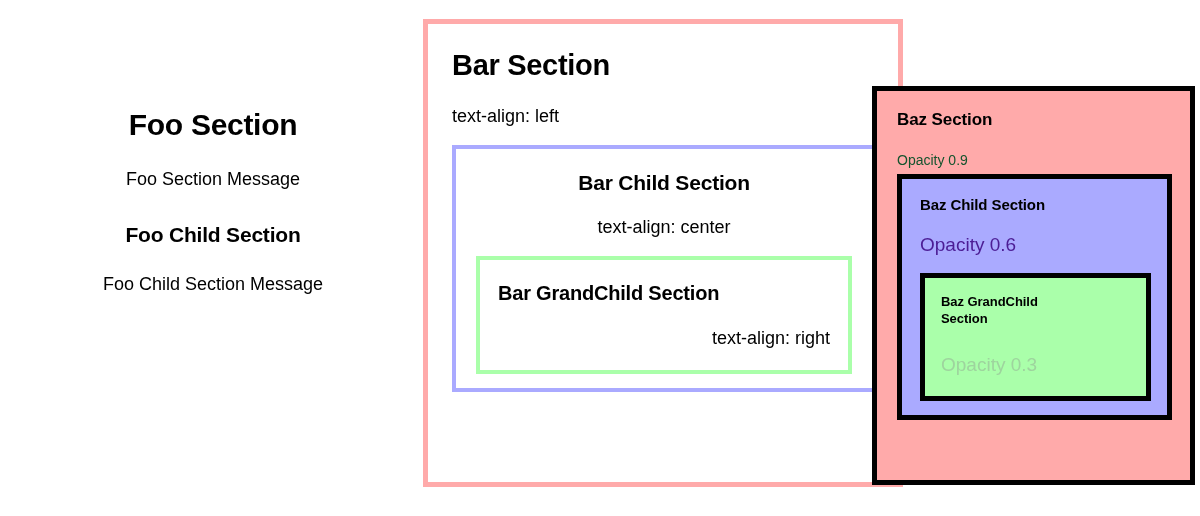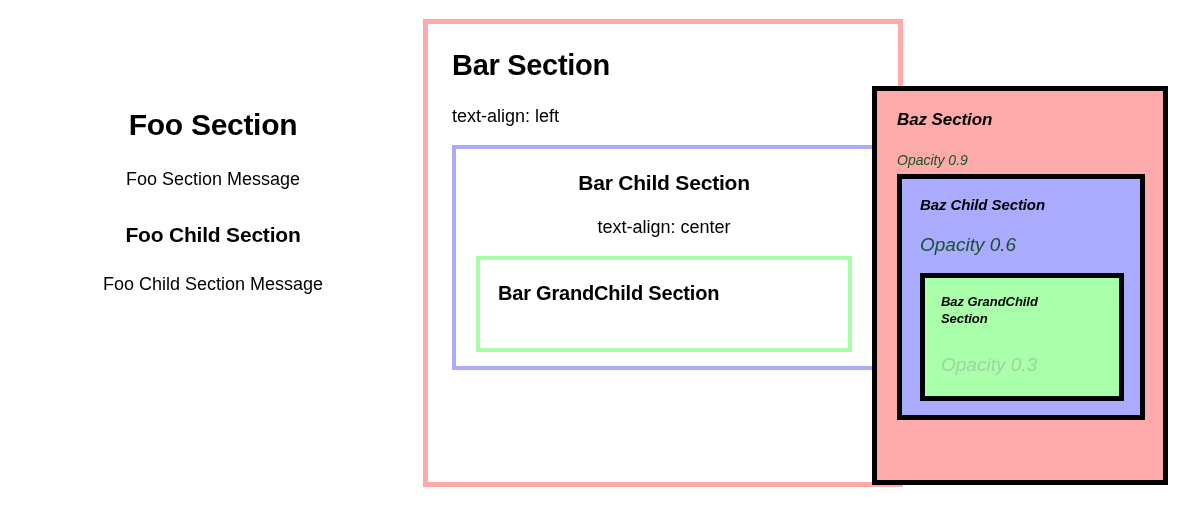--- a/index.html
+++ b/index.html
@@ -124,27 +124,26 @@
     font-size: 18px;
     margin: 0;
     line-height: 1.2;
   }
 
   
   .baz-section {
     position: absolute;
     left: 872px;
     top: 86px;
-    width: 296px;
+    width: 323px;
     height: 399px;
     box-sizing: border-box;
     border: 5px solid #000000;
     background: #ffaaaa;
     padding: 20px 18px 14px 20px;
-    font-style: italic;
   }
   .baz-h1 {
     font-size: 17px;
     font-weight: bold;
     letter-spacing: -0.1px;
     margin: 0 0 22px 0;
     line-height: 1.1;
     color: #000000;
   }
   .baz-op-1 {
@@ -164,21 +163,21 @@
     font-weight: bold;
     letter-spacing: -0.1px;
     margin: 0 0 20px 0;
     line-height: 1.1;
     color: #000000;
   }
   .baz-op-2 {
     font-size: 19px;
     margin: 0 0 16px 0;
     line-height: 1.2;
-    color: #14532d;
+    color: #4c1d95;
   }
   .baz-grandchild-section {
     box-sizing: border-box;
     border: 5px solid #000000;
     background: #aaffaa;
     padding: 16px 14px 20px 16px;
   }
   .baz-h3 {
     font-size: 13px;
     font-weight: bold;
@@ -214,20 +213,21 @@
   <section class="bar-section">
     <h1 class="bar-h1">Bar Section</h1>
     <p class="bar-note">text-align: left</p>
 
     <div class="bar-child-section">
       <h2 class="bar-h2">Bar Child Section</h2>
       <p class="bar-child-note">text-align: center</p>
 
       <div class="bar-grandchild-section">
         <h3 class="bar-h3">Bar GrandChild Section</h3>
+        <p class="bar-grandchild-note">text-align: right</p>
       </div>
     </div>
   </section>
 
   <section class="baz-section">
     <h1 class="baz-h1">Baz Section</h1>
     <p class="baz-op-1">Opacity 0.9</p>
 
     <div class="baz-child-section">
       <h2 class="baz-h2">Baz Child Section</h2>

